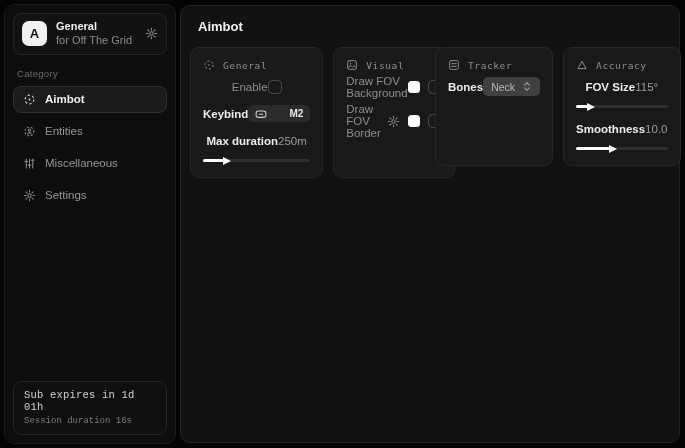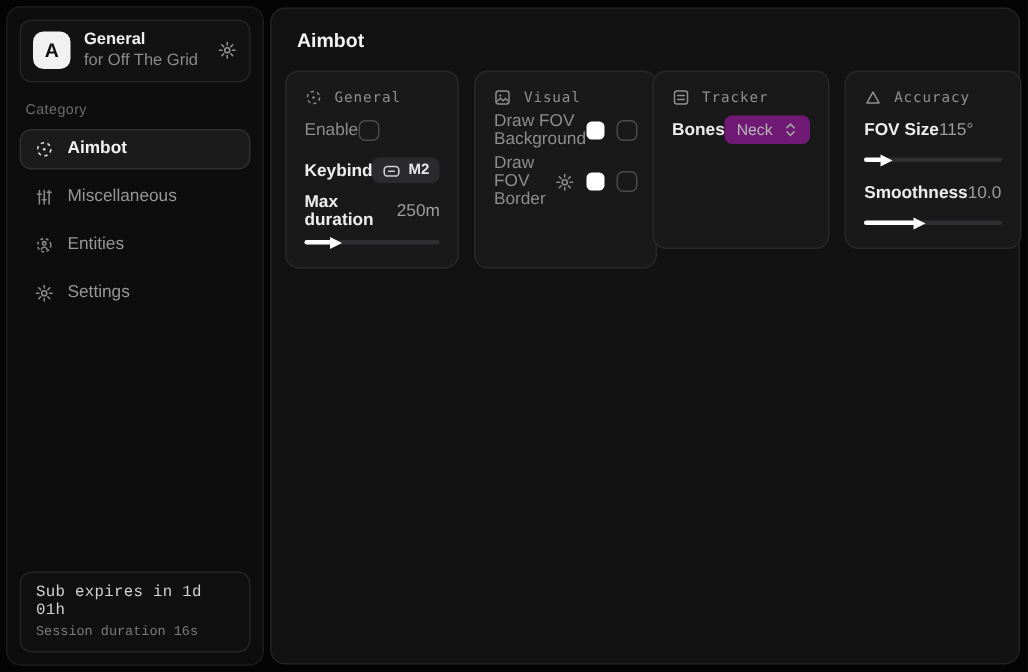--- a/index.html
+++ b/index.html
@@ -63,45 +63,45 @@
     padding:11px 12px 12px;
   }
   .card-header {
     display:flex; align-items:center; gap:8px;
     font-family:"DejaVu Sans Mono", monospace;
     font-size:9.5px; color:#8f8f8f; letter-spacing:.6px; margin-bottom:4px;
   }
   .card-header .hdr-icon { display:flex; color:#8f8f8f; }
 
   .row {
-    display:flex; align-items:center; justify-content:flex-start;
+    display:flex; align-items:center; justify-content:center;
     min-height:23px; margin-top:4px;
   }
   .row-label { font-size:11.5px; color:#8d8d8d; }
   .row-label.bright { color:#ededed; font-weight:600; }
   .row-value { font-size:11.5px; color:#9d9d9d; }
   .row-controls { display:flex; align-items:center; gap:8px; }
 
   .checkbox {
     width:14px; height:14px; border:1.5px solid #4b4b4d; border-radius:4.5px;
     background:transparent; flex:none;
   }
   .swatch { width:12px; height:12px; border-radius:3.5px; background:#ffffff; flex:none; }
   .row-gear { display:flex; color:#8a8a8a; }
 
   .keybind-badge {
-    display:flex; align-items:center; gap:5px;
+    display:flex; align-items:center; gap:22px;
     background:#2b2b2d; border-radius:5px; padding:3px 7px;
     color:#e8e8e8; font-size:10px; font-weight:700;
   }
   .keybind-badge .kb-icon { display:flex; color:#cfcfcf; }
 
   .select-btn {
     display:flex; align-items:center; gap:7px;
-    background:#701a75; border-radius:5px; padding:3.5px 8px;
+    background:#404040; border-radius:5px; padding:3.5px 8px;
     color:#b9b9b9; font-size:10.5px;
   }
   .select-btn .sel-icon { display:flex; color:#9a9a9a; }
 
   .slider { height:3px; background:#2f2f31; border-radius:2px; margin:7px 0 3px; position:relative; }
   .slider-fill { height:100%; background:#ffffff; border-radius:2px; position:relative; }
   .slider-thumb {
     position:absolute; right:-7px; top:50%; transform:translateY(-50%);
     width:0; height:0; border-top:4.5px solid transparent;
     border-bottom:4.5px solid transparent; border-left:8px solid #ffffff;
@@ -135,36 +135,36 @@
         <circle cx="8" cy="8" r="5.4" stroke-dasharray="2.8 2.8"></circle>
         <circle cx="8" cy="8" r="1.1" fill="currentColor" stroke="none"></circle>
       </svg>
     </span>
     <span>Aimbot</span>
   </div>
 
   <div class="nav-item">
     <span class="nav-icon">
       <svg width="13" height="13" viewBox="0 0 16 16" fill="none" stroke="currentColor" stroke-width="1.3" stroke-linecap="round">
-        <path d="M4 2.5v11M8 2.5v11M12 2.5v11"></path>
-        <path d="M2.4 5.5h3.2M6.4 10h3.2M10.4 4h3.2"></path>
-      </svg>
-    </span>
-    <span>Miscellaneous</span>
+        <circle cx="8" cy="8" r="5.4" stroke-dasharray="1.4 3.1"></circle>
+        <circle cx="8" cy="6.4" r="1.4"></circle>
+        <path d="M5.7 11.2c.5-1.2 1.3-1.8 2.3-1.8s1.8.6 2.3 1.8"></path>
+      </svg>
+    </span>
+    <span>Entities</span>
   </div>
 
   <div class="nav-item">
     <span class="nav-icon">
       <svg width="13" height="13" viewBox="0 0 16 16" fill="none" stroke="currentColor" stroke-width="1.3" stroke-linecap="round">
-        <circle cx="8" cy="8" r="5.4" stroke-dasharray="1.4 3.1"></circle>
-        <circle cx="8" cy="6.4" r="1.4"></circle>
-        <path d="M5.7 11.2c.5-1.2 1.3-1.8 2.3-1.8s1.8.6 2.3 1.8"></path>
-      </svg>
-    </span>
-    <span>Entities</span>
+        <path d="M4 2.5v11M8 2.5v11M12 2.5v11"></path>
+        <path d="M2.4 5.5h3.2M6.4 10h3.2M10.4 4h3.2"></path>
+      </svg>
+    </span>
+    <span>Miscellaneous</span>
   </div>
 
   <div class="nav-item">
     <span class="nav-icon">
       <svg width="13" height="13" viewBox="0 0 16 16" fill="none" stroke="currentColor" stroke-width="1.3" stroke-linecap="round">
         <circle cx="8" cy="8" r="2.1"></circle>
         <path d="M8 1.6v2.1M8 12.3v2.1M1.6 8h2.1M12.3 8h2.1M3.5 3.5l1.5 1.5M11 11l1.5 1.5M12.5 3.5L11 5M5 11l-1.5 1.5"></path>
       </svg>
     </span>
     <span>Settings</span>

